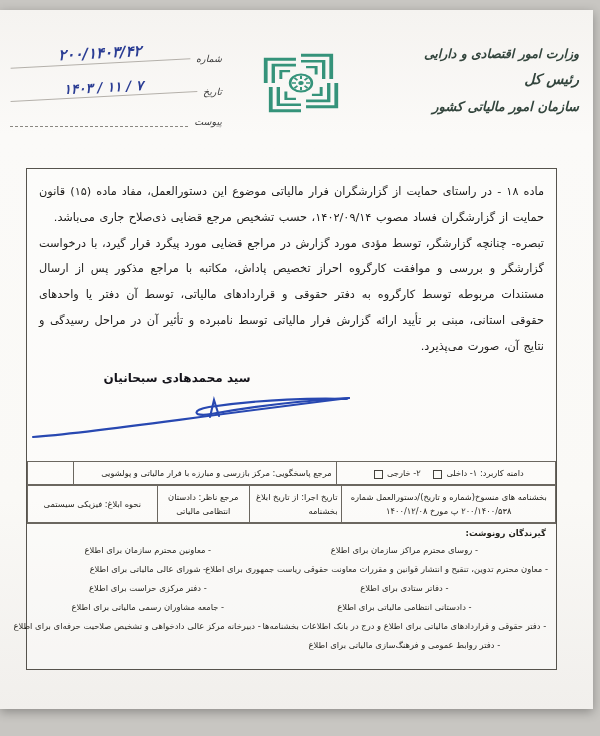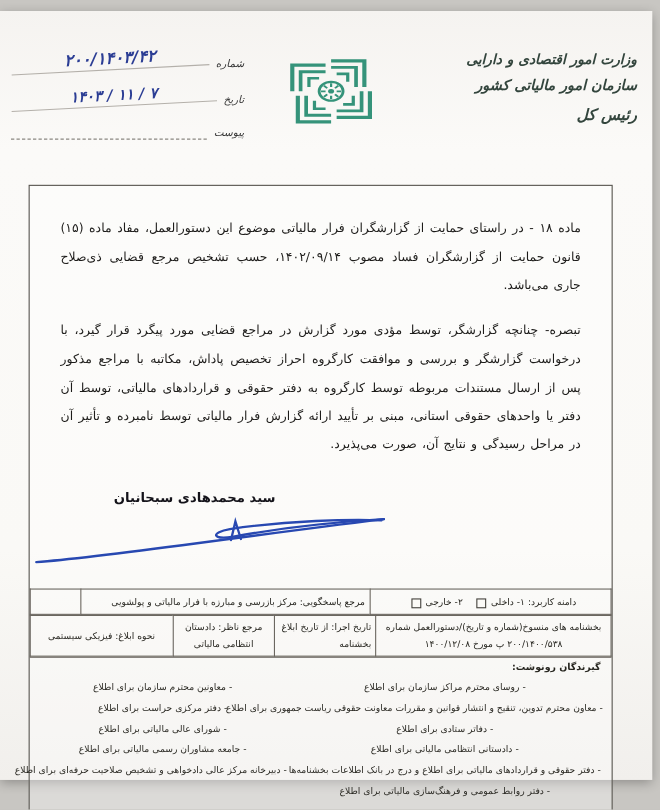--- a/index.html
+++ b/index.html
@@ -39,21 +39,21 @@
   }
   .hand-number{font-size:15px;letter-spacing:1px;}
   .hand-date{font-size:13.5px;letter-spacing:1px;}
   .hand-attach{border-bottom:1px dashed #8a8781;height:13px;transform:none;}
   
   .doc-box{
     margin:30px 36px 0 26px;border:1.5px solid #56534d;background:rgba(255,255,255,.35);
   }
   .body-text{padding:10px 12px 0 12px;}
   .body-text p{
-    margin:16px;text-align:justify;font-size:11.3px;line-height:2.28;color:#1d1c1a;
+    margin:0;text-align:justify;font-size:11.3px;line-height:2.28;color:#1d1c1a;
     letter-spacing:0;word-spacing:1px;
   }
   
   .sig-block{position:relative;height:102px;text-decoration:underline;}
   .sig-name{
     position:absolute;top:12px;left:70px;width:160px;text-align:center;
     font-weight:bold;font-size:12px;color:#14131a;white-space:nowrap;
   }
   .sig-stroke{position:absolute;top:26px;left:4px;overflow:visible;}
   
@@ -87,22 +87,22 @@
 </head>
 <body>
 
 <div class="photo">
   <div class="page">
 
     <div class="letterhead">
 
       <div class="lh-right">
         <div class="line l1">وزارت امور اقتصادی و دارایی</div>
+        <div class="line l3">رئیس کل</div>
         <div class="line l2">سازمان امور مالیاتی کشور</div>
-        <div class="line l3">رئیس کل</div>
       </div>
 
       <div class="lh-center">
         <svg width="84" height="66" viewBox="0 0 100 100" preserveAspectRatio="none">
           <defs>
             <g id="q" fill="none" stroke="#35937a">
               <path d="M8,50 V14 H44" stroke-width="4.5"></path>
               <path d="M17,50 V23 H44" stroke-width="4"></path>
               <path d="M26,44 V32 H37" stroke-width="3.5"></path>
             </g>
@@ -185,22 +185,22 @@
           <ul class="rec-col rec-right">
             <li>- روسای محترم مراکز سازمان برای اطلاع</li>
             <li>- معاون محترم تدوین، تنقیح و انتشار قوانین و مقررات معاونت حقوقی ریاست جمهوری برای اطلاع</li>
             <li>- دفاتر ستادی برای اطلاع</li>
             <li>- دادستانی انتظامی مالیاتی برای اطلاع</li>
             <li>- دفتر حقوقی و قراردادهای مالیاتی برای اطلاع و درج در بانک اطلاعات بخشنامه‌ها</li>
             <li>- دفتر روابط عمومی و فرهنگ‌سازی مالیاتی برای اطلاع</li>
           </ul>
           <ul class="rec-col rec-left">
             <li>- معاونین محترم سازمان برای اطلاع</li>
+            <li>- شورای عالی مالیاتی برای اطلاع</li>
             <li>- دفتر مرکزی حراست برای اطلاع</li>
-            <li>- شورای عالی مالیاتی برای اطلاع</li>
             <li>- جامعه مشاوران رسمی مالیاتی برای اطلاع</li>
             <li>- دبیرخانه مرکز عالی دادخواهی و تشخیص صلاحیت حرفه‌ای برای اطلاع</li>
           </ul>
         </div>
       </div>
 
     </div>
   </div>
 </div>
 

